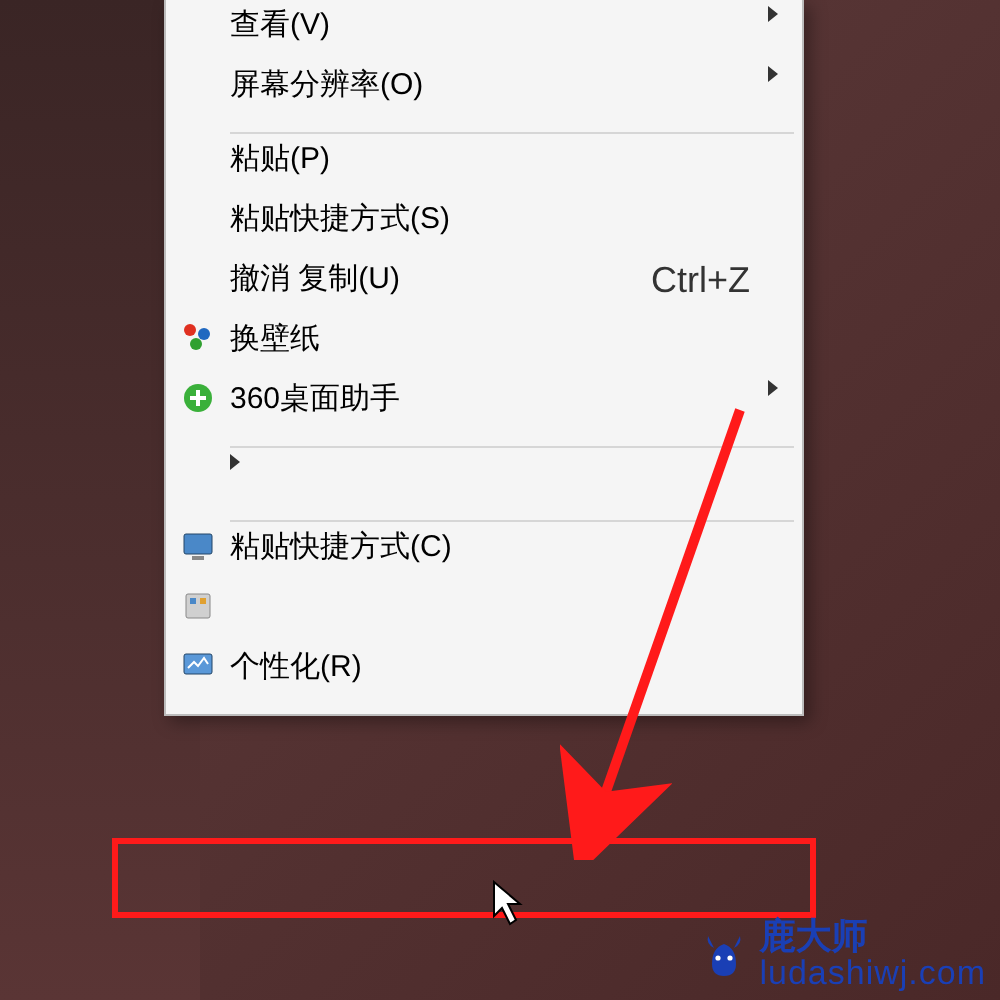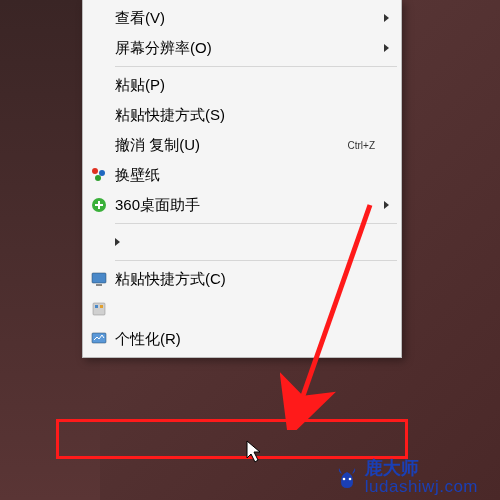--- a/index.html
+++ b/index.html
@@ -26,29 +26,29 @@
       top: 0px;
       width: 320px;
       background: #f5f5f5;
       border: 1px solid #bcbcbc;
       border-top: none;
       box-shadow: 3px 3px 8px rgba(0,0,0,0.35);
       padding: 3px 2px;
     }
     .menu-item {
       display: flex;
-      align-items: center;
+      align-items: flex-start;
       height: 30px;
       padding: 0 6px 0 30px;
       position: relative;
       cursor: default;
       color: #000;
     }
     .menu-item .label { flex: 1; }
-    .menu-item .shortcut { color: #333; margin-right: 18px; font-size: 10px; }
+    .menu-item .shortcut { color: #333; margin-right: 18px; font-size: 18px; }
     .menu-item .submenu-arrow {
       width: 0; height: 0;
       border-top: 4px solid transparent;
       border-bottom: 4px solid transparent;
       border-left: 5px solid #333;
       margin-right: 4px;
     }
     .separator {
       height: 1px;
       background: #d6d6d6;
@@ -68,21 +68,21 @@
     .arrow-annotation {
       position: absolute;
       pointer-events: none;
     }
     .cursor {
       position: absolute;
       pointer-events: none;
     }
     .watermark {
       position: absolute;
-      right: 22px;
+      right: 7px;
       bottom: 4px;
       display: flex;
       align-items: center;
       gap: 4px;
       color: #1a3fb5;
       font-weight: bold;
       font-size: 18px;
     }
     .watermark .sub {
       font-size: 17px;

